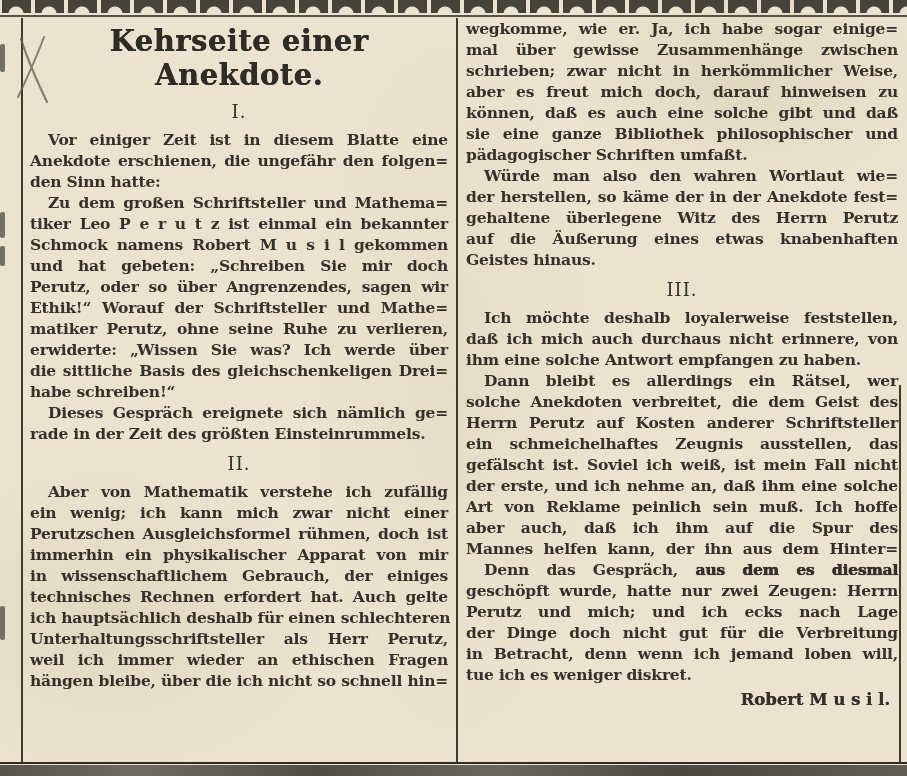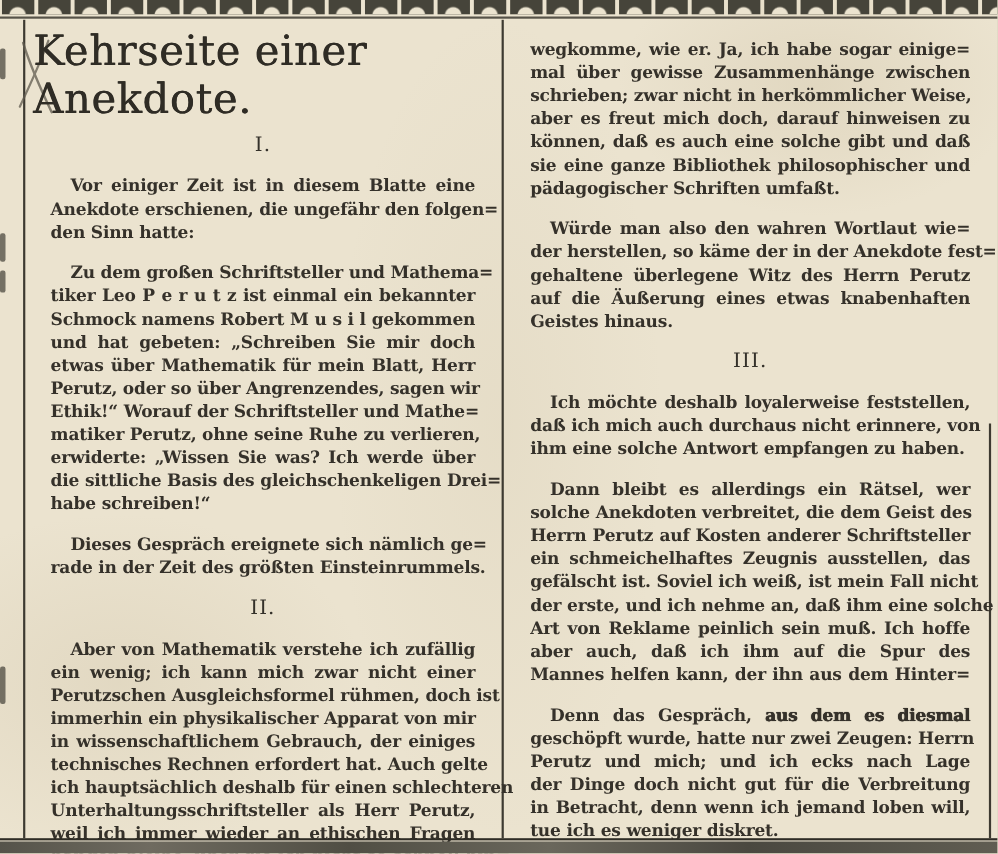--- a/index.html
+++ b/index.html
@@ -41,40 +41,40 @@
   .rule-divider{left:456px;top:18px;bottom:14px;}
   .rule-right{left:899px;top:385px;bottom:14px;}
   
   .frag{position:absolute;left:0;width:5px;background:#565248;border-radius:2px;opacity:.8;}
   
   .col{position:absolute;color:var(--ink);}
   .col-left{left:30px;top:22px;width:418px;}
   .col-right{left:466px;top:18px;width:432px;}
   .article-title{
     margin:2px 0 2px;
-    font-size:38px;font-weight:normal;letter-spacing:.5px;
-    color:#2f2c25;
+    font-size:29px;font-weight:bold;letter-spacing:.5px;
+    text-align:center;color:#2f2c25;
     text-shadow:.4px 0 currentColor;
   }
   .section-heading{
     text-align:center;font-size:18px;font-weight:400;
     letter-spacing:1px;margin:9px 0 7px;color:#34312a;
   }
-  .para{margin:16px;}
+  .para{margin:0;}
   .line{
     font-size:15.5px;font-weight:700;letter-spacing:-.2px;
     line-height:21px;white-space:nowrap;
     text-align:justify;text-align-last:justify;
   }
   .col-right .line{line-height:21px;}
   .line.last{text-align-last:left;}
   .line.indent{text-indent:18px;}
   .heavy{text-shadow:0 0 .8px currentColor, .4px 0 currentColor;}
   .signature{
-    margin-top:20px;padding-right:8px;
+    margin-top:5px;padding-right:8px;
     font-size:16.5px;font-weight:bold;text-align:right;
     text-shadow:.3px 0 currentColor;
   }
   .x-mark{position:absolute;left:14px;top:34px;width:40px;height:72px;opacity:.75;}
 </style>
 </head>
 <body>
 
 <div class="page">
 
@@ -104,21 +104,20 @@
         <div class="para">
           <div class="line indent"><span>Vor einiger Zeit ist in diesem Blatte eine</span></div>
           <div class="line"><span>Anekdote erschienen, die ungefähr den folgen=</span></div>
           <div class="line last"><span>den Sinn hatte:</span></div>
         </div>
         <div class="para">
           <div class="line indent"><span>Zu dem großen Schriftsteller und Mathema=</span></div>
           <div class="line"><span>tiker Leo P e r u t z ist einmal ein bekannter</span></div>
           <div class="line"><span>Schmock namens Robert M u s i l gekommen</span></div>
           <div class="line"><span>und hat gebeten: „Schreiben Sie mir doch</span></div>
-          <div class="line"><span>etwas über Mathematik für mein Blatt, Herr</span></div>
           <div class="line"><span>Perutz, oder so über Angrenzendes, sagen wir</span></div>
           <div class="line"><span>Ethik!“ Worauf der Schriftsteller und Mathe=</span></div>
           <div class="line"><span>matiker Perutz, ohne seine Ruhe zu verlieren,</span></div>
           <div class="line"><span>erwiderte: „Wissen Sie was? Ich werde über</span></div>
           <div class="line"><span>die sittliche Basis des gleichschenkeligen Drei=</span></div>
           <div class="line last"><span>habe schreiben!“</span></div>
         </div>
         <div class="para">
           <div class="line indent"><span>Dieses Gespräch ereignete sich nämlich ge=</span></div>
           <div class="line last"><span>rade in der Zeit des größten Einsteinrummels.</span></div>

